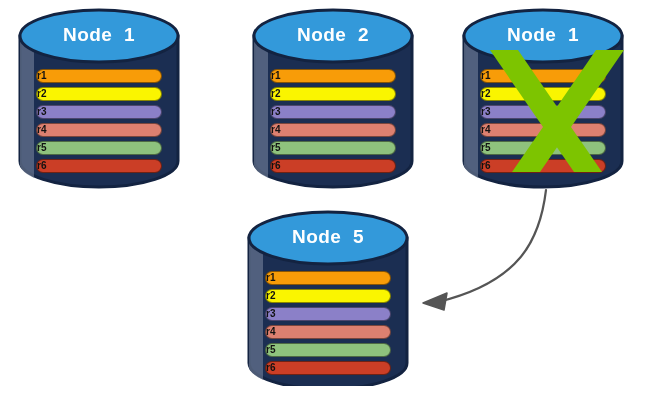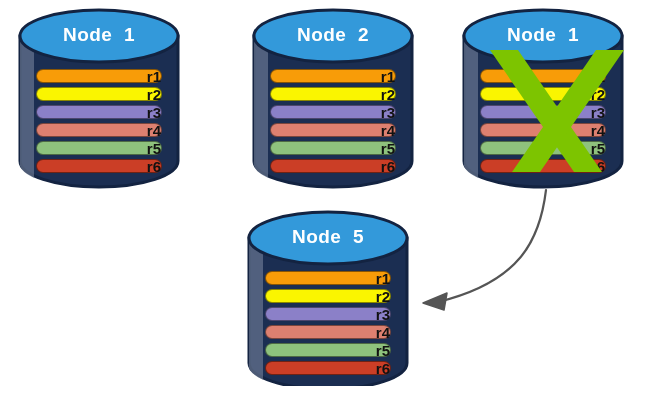--- a/index.html
+++ b/index.html
@@ -57,22 +57,22 @@
     border: 1px solid rgba(0,0,0,0.45);
     box-sizing: border-box;
   }
   .record:last-child { margin-bottom: 0; text-decoration: underline; }
   .record span {
     position: absolute;
     left: 0;
     right: 0;
     top: 50%;
     transform: translateY(-50%);
-    text-align: right;
-    font-size: 15px;
+    text-align: left;
+    font-size: 10px;
     font-weight: bold;
     color: #111111;
     line-height: 1;
   }
 
   
   .x-mark {
     position: absolute;
     left: -8px;
     top: 8px;

